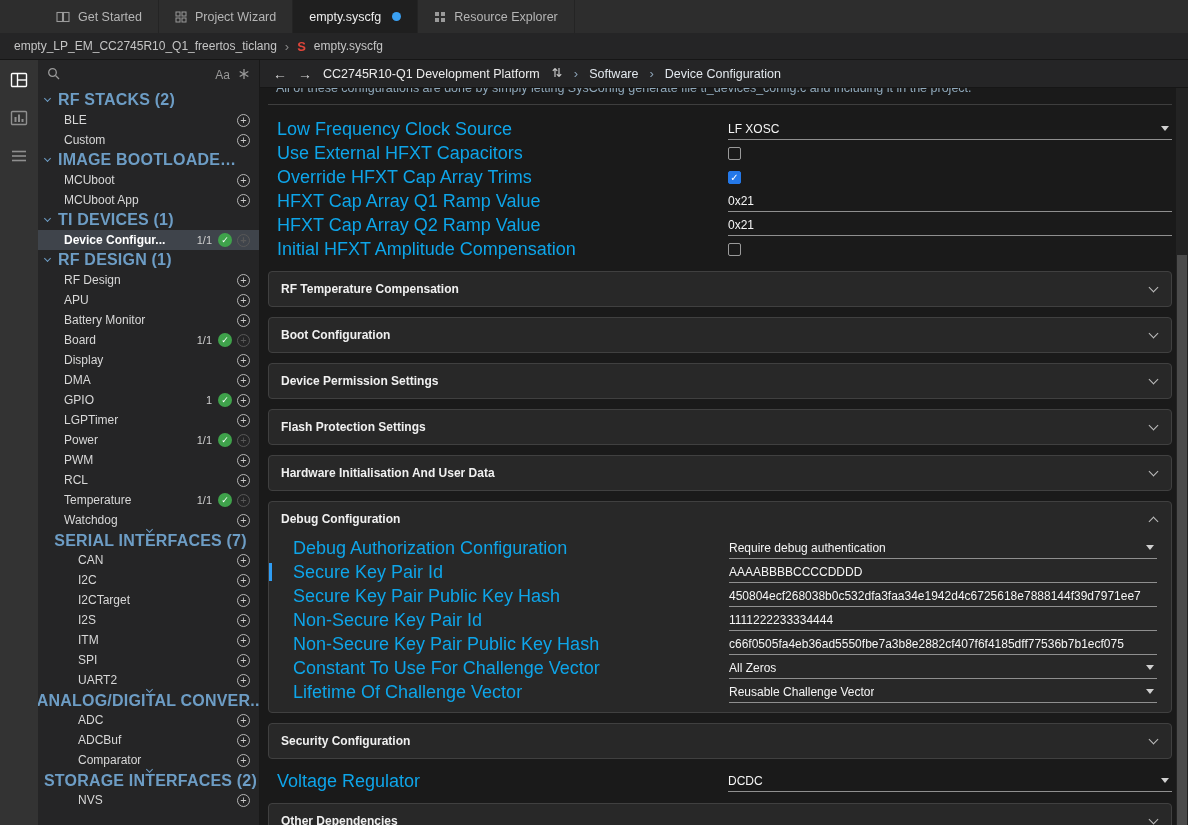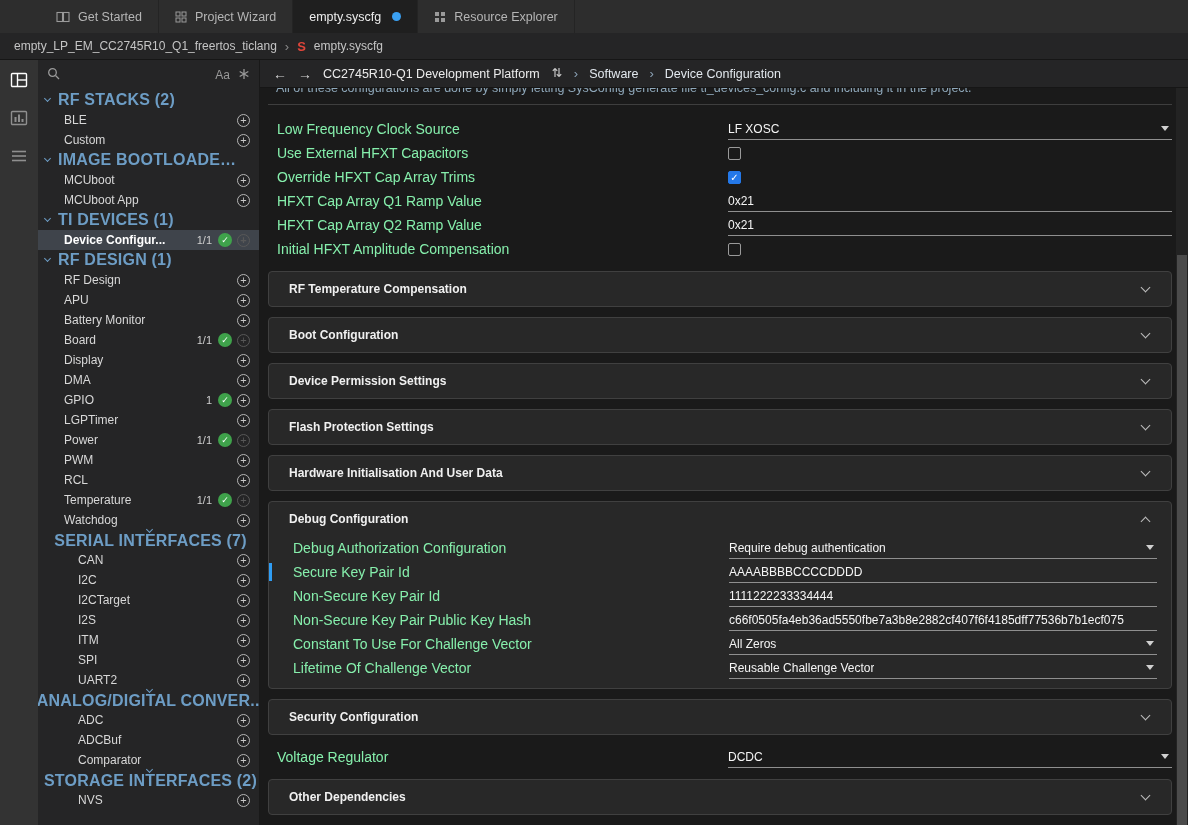--- a/index.html
+++ b/index.html
@@ -62,35 +62,35 @@
   .crumb-sep{color:#8aa0b4;font-size:13px;}
   .crumb{color:#e2e8ee;}
   .content{position:absolute;top:28px;left:0;right:12px;bottom:0;padding:0 4px 0 8px;overflow:hidden;}
   .intro-strip{height:17px;overflow:hidden;position:relative;border-bottom:1px solid #3e3e3e;margin-bottom:12px;}
   .intro-text{position:absolute;left:8px;top:-7px;white-space:nowrap;color:#8fa8ba;font-size:12.5px;}
   
   .frow{height:24px;display:grid;grid-template-columns:451px 1fr;align-items:center;
         padding-left:9px;position:relative;}
   .frow.inner{grid-template-columns:436px 1fr;padding-left:24px;padding-right:14px;}
   .frow.modified::before{content:"";position:absolute;left:0;top:3px;bottom:3px;width:3px;background:#2f9df4;}
-  .flabel{color:#86efac;font-size:14px;white-space:nowrap;overflow:hidden;text-overflow:ellipsis;}
+  .flabel{color:#0ea5e9;font-size:18px;white-space:nowrap;overflow:hidden;text-overflow:ellipsis;}
   .fcontrol{display:flex;align-items:center;min-width:0;}
   .select-field,.text-field{flex:1;min-width:0;display:flex;align-items:center;height:21px;
         border-bottom:1px solid #8f8f8f;color:#f5f5f5;cursor:pointer;}
   .select-field{justify-content:space-between;}
   .fvalue{white-space:nowrap;overflow:hidden;font-size:12px;}
   .caret{width:0;height:0;border-left:4px solid transparent;border-right:4px solid transparent;
          border-top:5px solid #d0d0d0;margin:0 3px 0 8px;flex:0 0 auto;}
   .checkbox{width:13px;height:13px;border:1px solid #9a9a9a;border-radius:2px;background:transparent;
             display:flex;align-items:center;justify-content:center;font-size:10px;color:#fff;cursor:pointer;}
   .checkbox.checked{background:#2478e8;border-color:#2478e8;}
   
   .section{border:1px solid #404040;background:#282828;border-radius:4px;margin:10px 0;}
   .section-header{height:34px;display:flex;align-items:center;justify-content:space-between;
-                  padding:0 20px;cursor:pointer;}
+                  padding:0 12px;cursor:pointer;}
   .section-title{font-weight:bold;color:#f0f0f0;font-size:12px;}
   .section-body{padding-bottom:8px;}
   .vslot{margin-top:7px;}
   
   .vscroll{position:absolute;top:28px;right:0;bottom:0;width:12px;background:#232323;cursor:pointer;}
   .vthumb{position:absolute;left:1px;right:1px;top:167px;bottom:0;background:#4b4b4b;}
 </style>
 </head>
 <body>
 
@@ -506,20 +506,28 @@
   </div>
               <div class="frow inner modified">
     <span class="flabel">Secure Key Pair Id</span>
     <span class="fcontrol">
                   <span class="text-field">
                     <span class="fvalue">AAAABBBBCCCCDDDD</span>
                   </span>
                 </span>
   </div>
               <div class="frow inner">
+    <span class="flabel">Secure Key Pair Public Key Hash</span>
+    <span class="fcontrol">
+                  <span class="text-field">
+                    <span class="fvalue">450804ecf268038b0c532dfa3faa34e1942d4c6725618e7888144f39d7971ee7</span>
+                  </span>
+                </span>
+  </div>
+              <div class="frow inner">
     <span class="flabel">Non-Secure Key Pair Id</span>
     <span class="fcontrol">
                   <span class="text-field">
                     <span class="fvalue">1111222233334444</span>
                   </span>
                 </span>
   </div>
               <div class="frow inner">
     <span class="flabel">Non-Secure Key Pair Public Key Hash</span>
     <span class="fcontrol">

